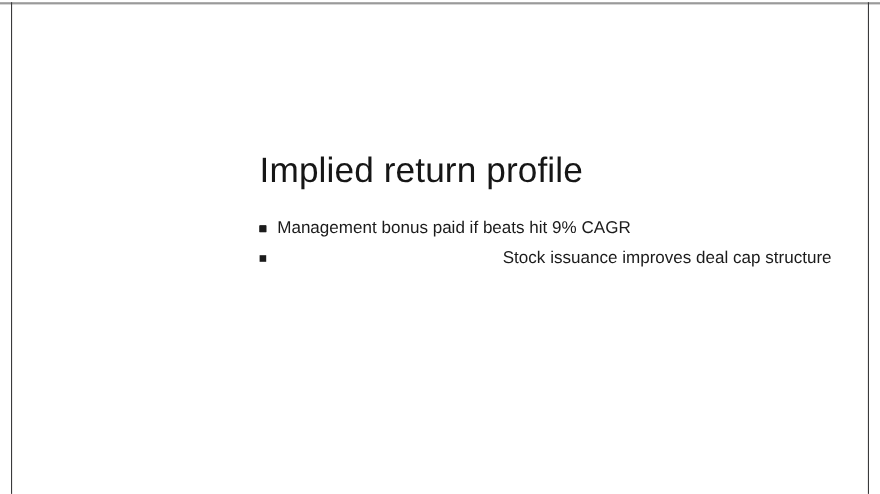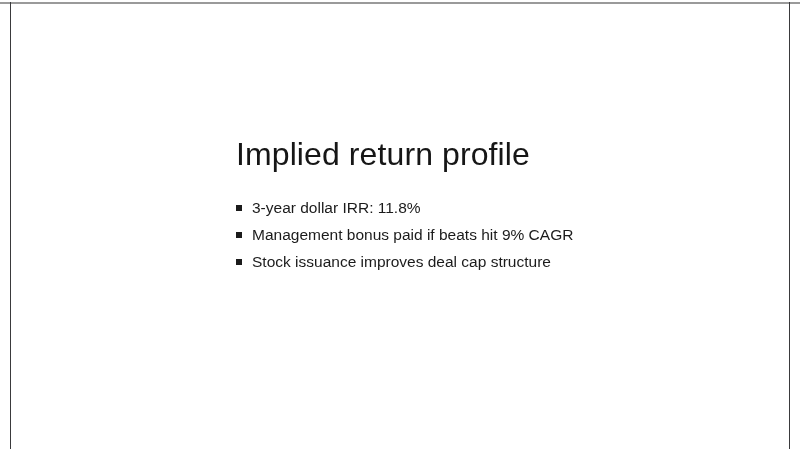--- a/index.html
+++ b/index.html
@@ -81,20 +81,21 @@
     position: relative;
     padding-left: 16px;
     margin-bottom: 11px;
     font-size: 15.5px;
     line-height: 16px;
     color: #1b1b1b;
     white-space: nowrap;
   }
   .bullet-item:last-child {
     margin-bottom: 0;
+    text-align: right;
   }
 
   .bullet-marker {
     position: absolute;
     left: 0;
     top: 5px;
     width: 6px;
     height: 6px;
     background: #1b1b1b;
   }
@@ -113,21 +114,20 @@
   <div class="edge-right"></div>
 
   <div id="content">
 
     <h1 id="slide-title">Implied return profile</h1>
 
     <ul id="bullet-list">
 
       <li class="bullet-item">
         <span class="bullet-marker"></span>
-        <span class="bullet-text">3-year dollar IRR: 11.8%</span>
       </li>
 
       <li class="bullet-item">
         <span class="bullet-marker"></span>
       </li>
 
       <li class="bullet-item">
         <span class="bullet-marker"></span>
         <span class="bullet-text">Management bonus paid if beats hit 9% CAGR</span>
       </li>

